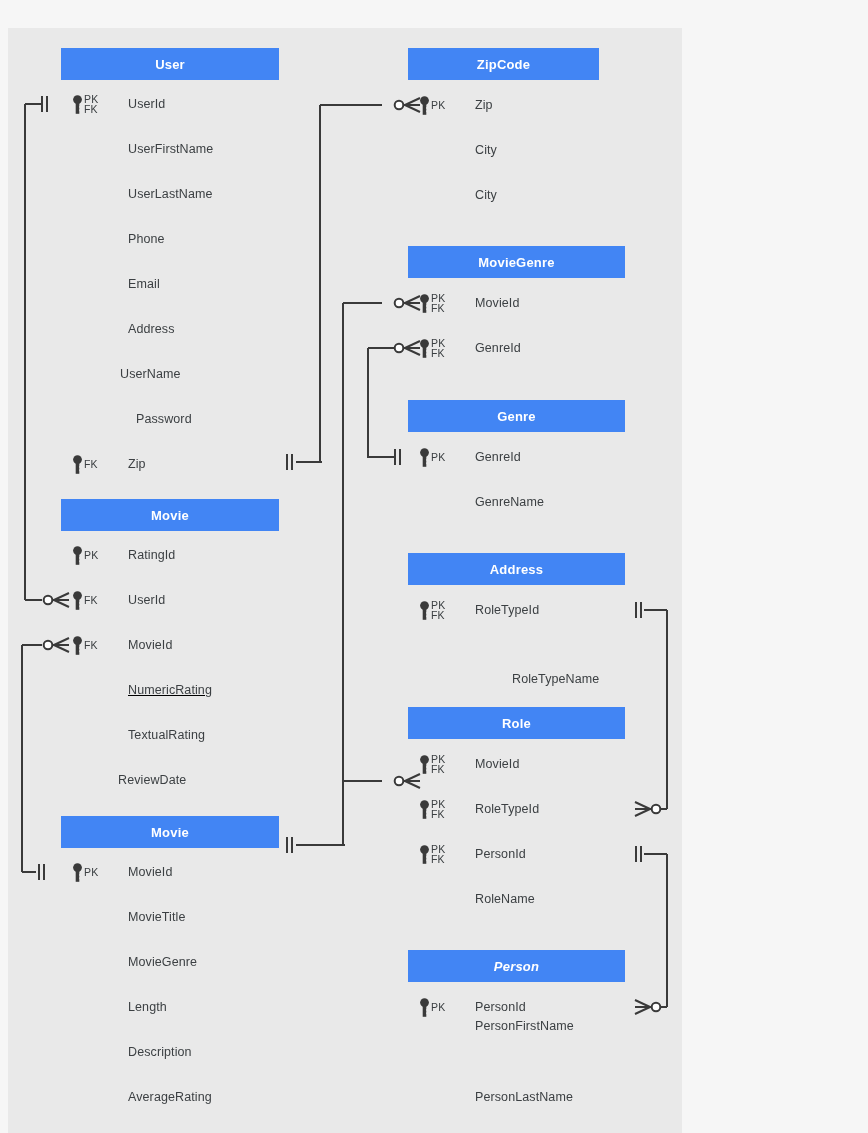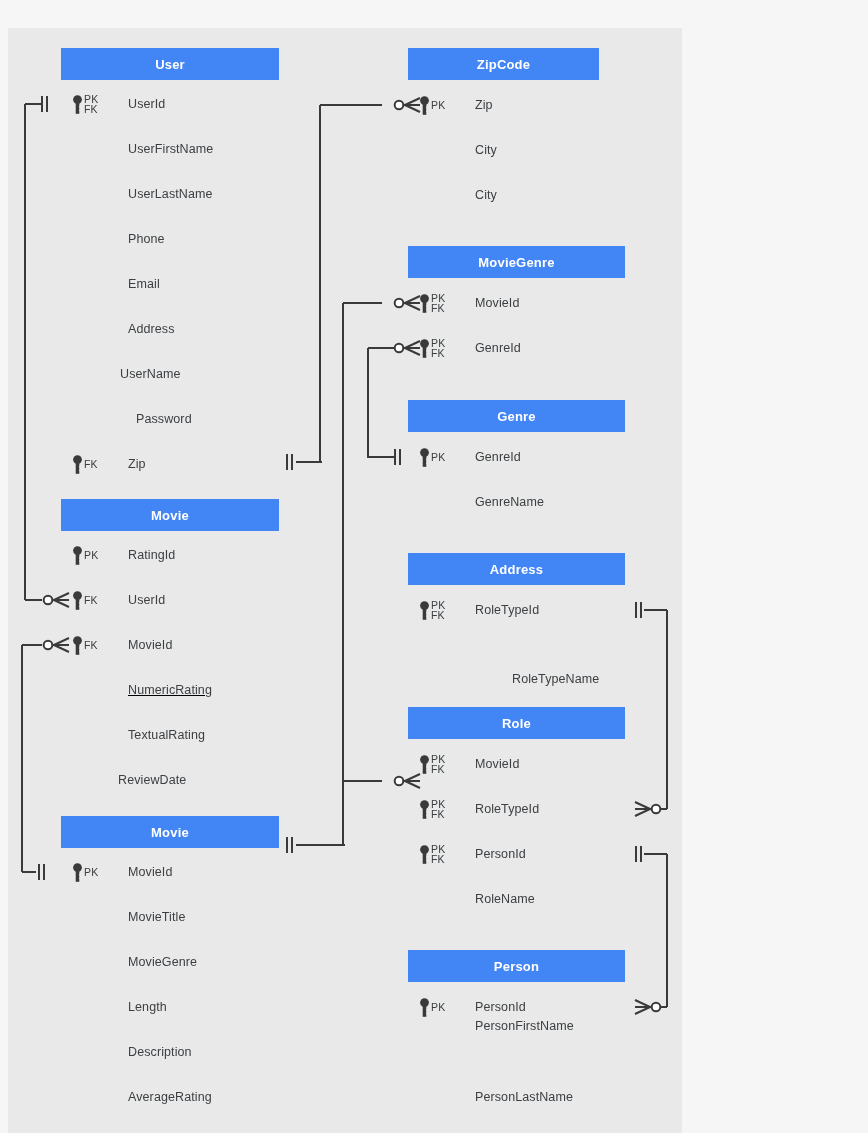--- a/index.html
+++ b/index.html
@@ -389,21 +389,21 @@
           </div>
         </div>
         <div class="field" style="left: 467px; top: 815px;">
           <span class="field-name">PersonId</span>
         </div>
         <div class="field" style="left: 467px; top: 860px;">
           <span class="field-name">RoleName</span>
         </div>
       </div>
       <div class="entity" style="left: 0px; top: 0px;">
-        <div class="entity-header" style="left: 400px; top: 922px; width: 217px;">Person</div>
+        <div class="entity-header" style="left: 400px; top: 922px; width: 217px; font-style: italic;">Person</div>
         <div class="keycluster" style="left: 411px; top: 968px;">
           <svg class="key-icon" viewBox="0 0 11 19">
             <circle cx="5.5" cy="4.6" r="4.4" fill="#3a3a3a"></circle>
             <rect x="3.7" y="7.5" width="3.6" height="11.3" fill="#3a3a3a"></rect>
             <rect x="7.3" y="11.1" width="2.1" height="1.7" fill="#e9e9e9"></rect>
             <rect x="7.3" y="14.4" width="2.1" height="1.7" fill="#e9e9e9"></rect>
           </svg>
           <div class="keylabels">
             <span>PK</span>
           </div>

